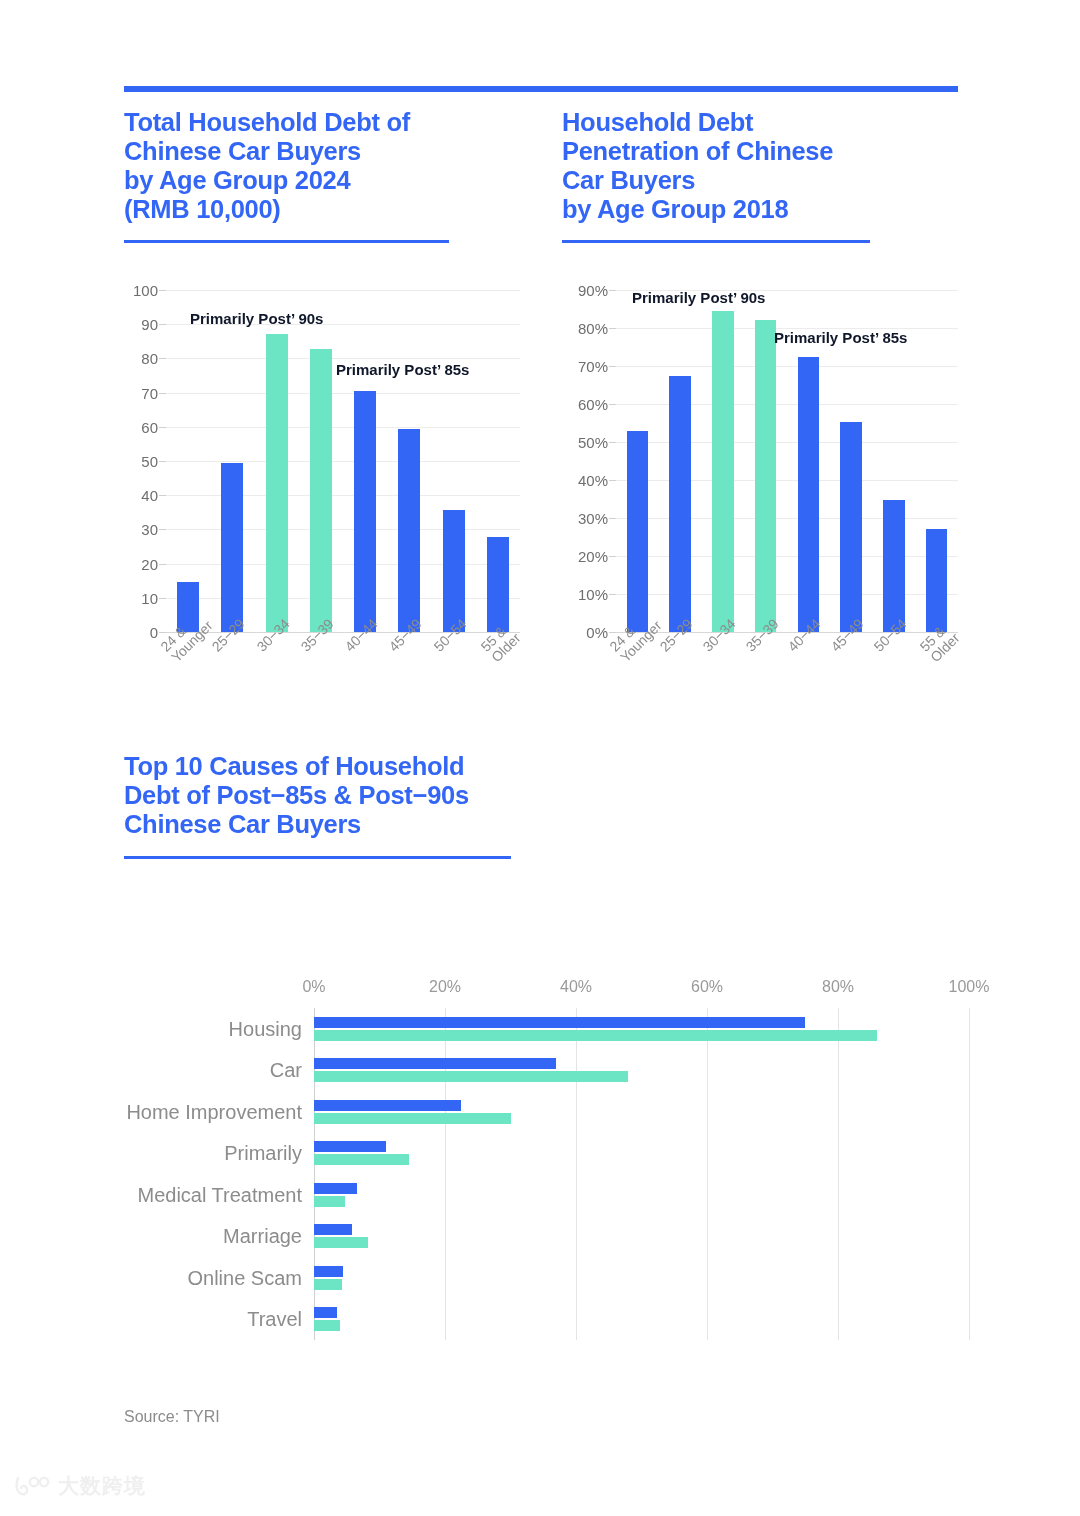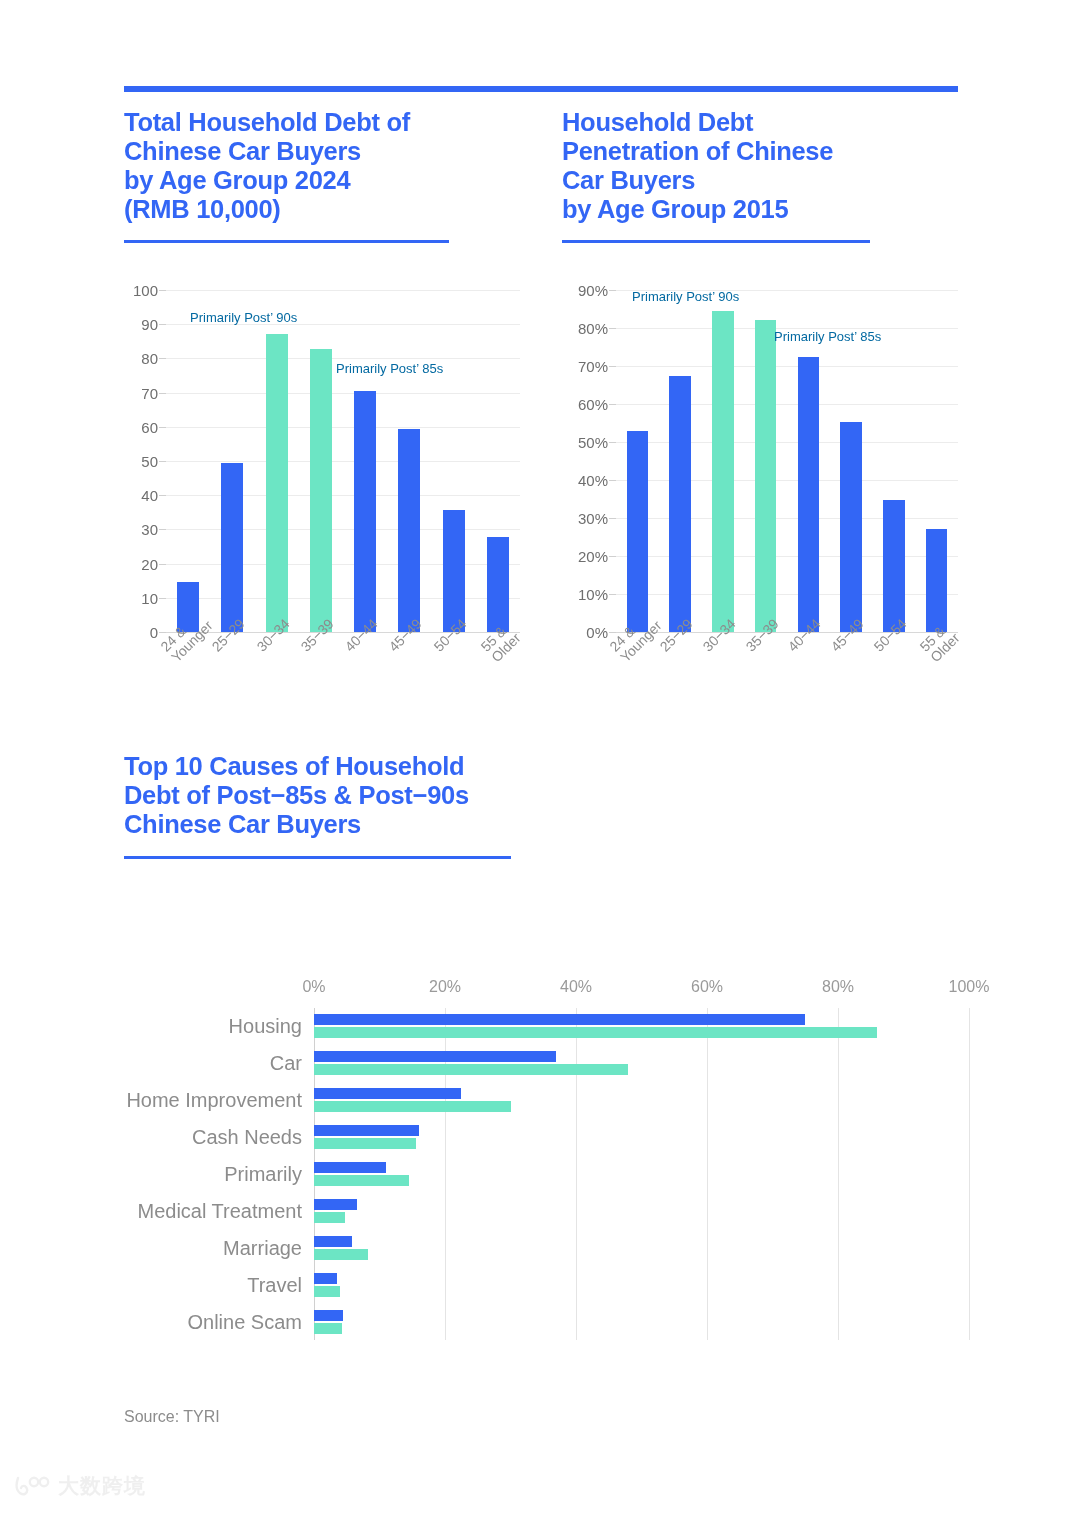--- a/index.html
+++ b/index.html
@@ -137,23 +137,23 @@
     transform-origin: left top;
     font-size: 14px;
     color: #8c8c8c;
     white-space: pre-line;
     text-align: left;
     line-height: 15px;
   }
 
   .annotation {
     position: absolute;
-    color: #0369a1;
-    font-weight: normal;
-    font-size: 13px;
+    color: #0f172a;
+    font-weight: bold;
+    font-size: 15px;
     white-space: nowrap;
   }
   #ann-1-90  { left: 190px; top: 310px; }
   #ann-1-85  { left: 336px; top: 361px; }
   #ann-2-90  { left: 632px; top: 289px; }
   #ann-2-85  { left: 774px; top: 329px; }
 
   
   .legend {
     position: absolute;
@@ -281,21 +281,21 @@
 
   <div class="panel-title" id="title-1">Total Household Debt of
 Chinese Car Buyers
 by Age Group 2024
 (RMB 10,000)</div>
   <div class="title-rule" id="rule-1"></div>
 
   <div class="panel-title" id="title-2">Household Debt
 Penetration of Chinese
 Car Buyers
-by Age Group 2015</div>
+by Age Group 2018</div>
   <div class="title-rule" id="rule-2"></div>
 
   <div class="panel-title" id="title-3">Top 10 Causes of Household
 Debt of Post−85s &amp; Post−90s
 Chinese Car Buyers</div>
   <div class="title-rule" id="rule-3"></div>
 
   <div class="chart" id="chart-1">
     <div class="plot">
       <div class="grid-layer">
@@ -533,48 +533,43 @@
             <span class="h-row-label">Car</span>
             <div class="h-bar blue" title="Industry: 37%" style="width: 37%;"></div>
             <div class="h-bar green" title="Post−85s &amp; Post−90s: 48%" style="width: 48%;"></div>
           </div>
           <div class="h-row">
             <span class="h-row-label">Home Improvement</span>
             <div class="h-bar blue" title="Industry: 22.5%" style="width: 22.5%;"></div>
             <div class="h-bar green" title="Post−85s &amp; Post−90s: 30%" style="width: 30%;"></div>
           </div>
           <div class="h-row">
-            <span class="h-row-label">Cash Needs</span>
-            <div class="h-bar blue" title="Industry: 16%" style="width: 16%;"></div>
-            <div class="h-bar green" title="Post−85s &amp; Post−90s: 15.5%" style="width: 15.5%;"></div>
-          </div>
-          <div class="h-row">
             <span class="h-row-label">Primarily</span>
             <div class="h-bar blue" title="Industry: 11%" style="width: 11%;"></div>
             <div class="h-bar green" title="Post−85s &amp; Post−90s: 14.5%" style="width: 14.5%;"></div>
           </div>
           <div class="h-row">
             <span class="h-row-label">Medical Treatment</span>
             <div class="h-bar blue" title="Industry: 6.5%" style="width: 6.5%;"></div>
             <div class="h-bar green" title="Post−85s &amp; Post−90s: 4.8%" style="width: 4.8%;"></div>
           </div>
           <div class="h-row">
             <span class="h-row-label">Marriage</span>
             <div class="h-bar blue" title="Industry: 5.8%" style="width: 5.8%;"></div>
             <div class="h-bar green" title="Post−85s &amp; Post−90s: 8.3%" style="width: 8.3%;"></div>
           </div>
           <div class="h-row">
+            <span class="h-row-label">Online Scam</span>
+            <div class="h-bar blue" title="Industry: 4.5%" style="width: 4.5%;"></div>
+            <div class="h-bar green" title="Post−85s &amp; Post−90s: 4.3%" style="width: 4.3%;"></div>
+          </div>
+          <div class="h-row">
             <span class="h-row-label">Travel</span>
             <div class="h-bar blue" title="Industry: 3.5%" style="width: 3.5%;"></div>
             <div class="h-bar green" title="Post−85s &amp; Post−90s: 4%" style="width: 4%;"></div>
-          </div>
-          <div class="h-row">
-            <span class="h-row-label">Online Scam</span>
-            <div class="h-bar blue" title="Industry: 4.5%" style="width: 4.5%;"></div>
-            <div class="h-bar green" title="Post−85s &amp; Post−90s: 4.3%" style="width: 4.3%;"></div>
           </div>
         </div>
     </div>
   </div>
 
   <div class="source">Source: TYRI</div>
 
   <div class="watermark">
     <svg class="wm-mark" viewBox="0 0 36 24">
       <path d="M4 4 C2 10 2 16 6 19 C10 22 14 19 13 15 C12 11 8 11 7 14" fill="none" stroke="#ededed" stroke-width="2.4" stroke-linecap="round"></path>

